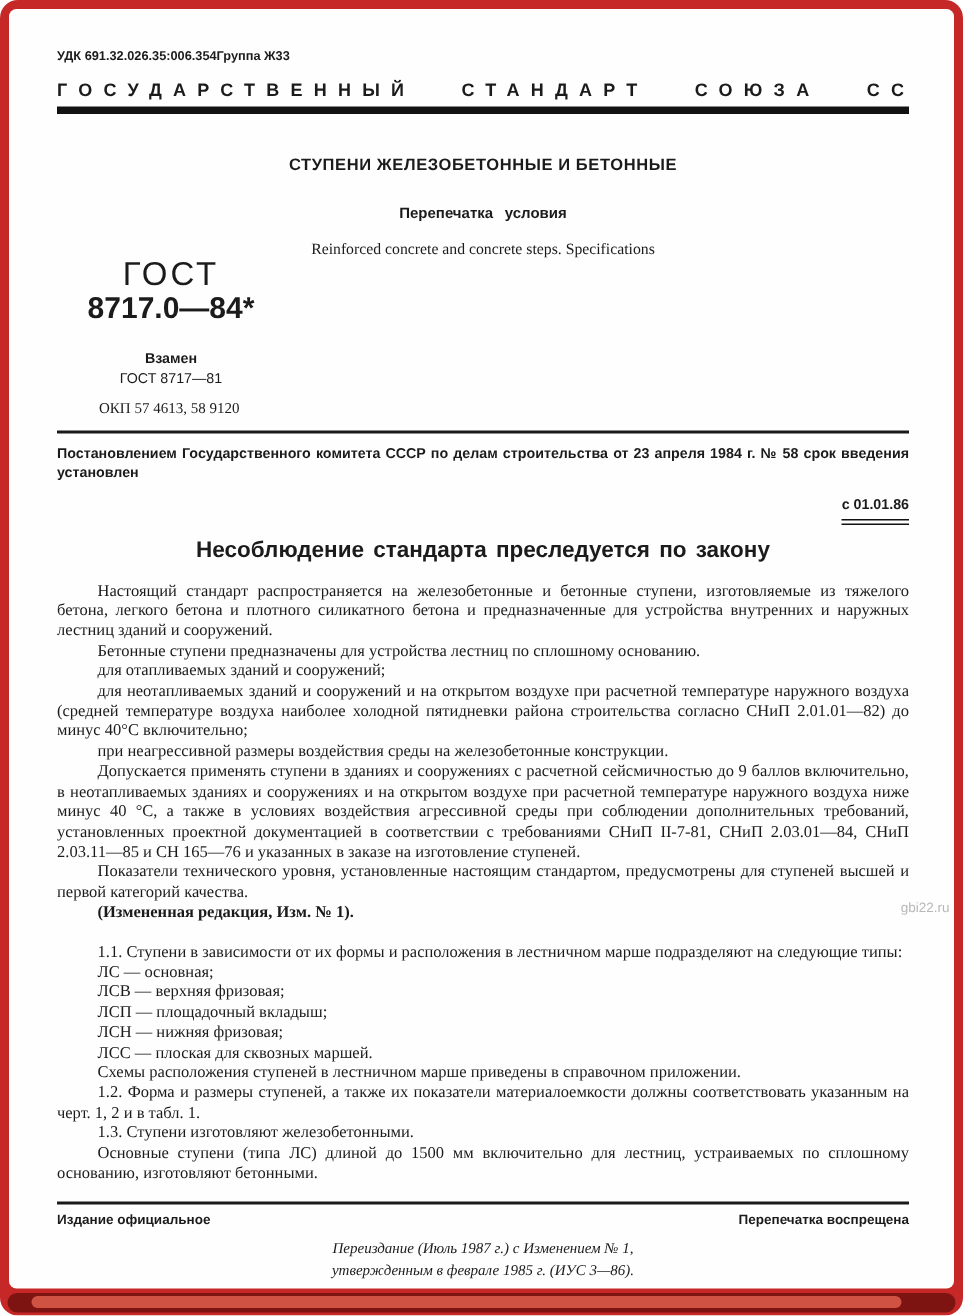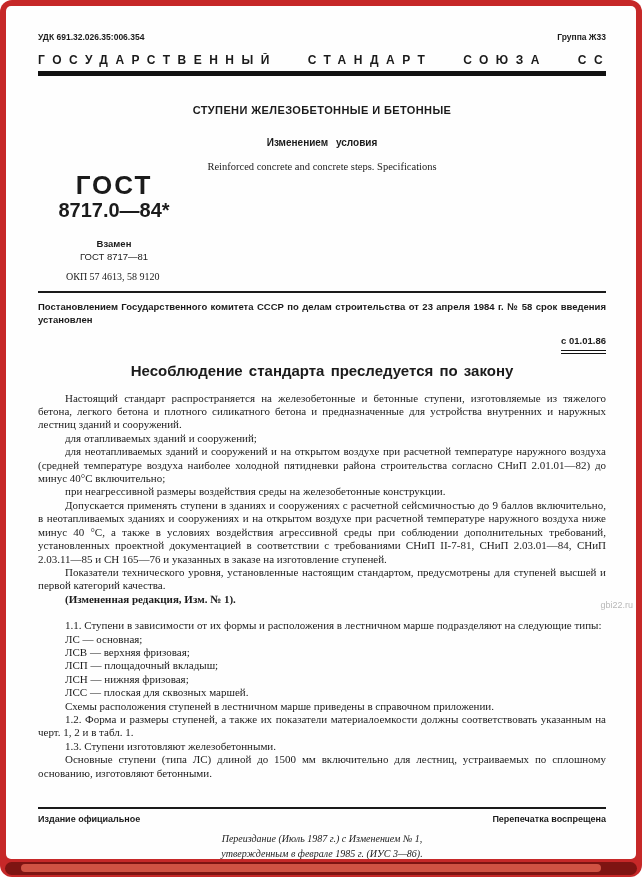--- a/index.html
+++ b/index.html
@@ -20,21 +20,21 @@
     position: absolute;
     left: 6px; top: 6px; right: 6px; bottom: 18px;
     background: #fefefe;
     border-radius: 5px;
     overflow: hidden;
     color: var(--ink, #1b1b1b);
   }
   .content { padding: 26px 30px 0 32px; }
 
   .row-top {
-    display: flex; justify-content: space-between; align-items: baseline;
+    display: flex; justify-content: flex-start; align-items: baseline;
     font-family: "Liberation Sans", sans-serif;
     font-weight: bold; font-size: 8.5px;
   }
   .org-title {
     margin-top: 11px;
     text-align: center; white-space: nowrap; overflow: hidden;
     font-family: "Liberation Sans", sans-serif;
     font-weight: bold; font-size: 12px;
     letter-spacing: 7.5px; word-spacing: 20px;
   }
@@ -49,21 +49,21 @@
   }
   .doc-subtitle {
     margin-top: 21px;
     font-family: "Liberation Sans", sans-serif;
     font-weight: bold; font-size: 10px; word-spacing: 5px;
   }
   .doc-subtitle-en { margin-top: 13px; font-size: 10.5px; }
   .title-right { width: 152px; text-align: center; }
   .gost-label {
     font-family: "Liberation Sans", sans-serif;
-    font-weight: bold; font-size: 26px; line-height: 1; letter-spacing: 2px;
+    font-weight: normal; font-size: 22px; line-height: 1; letter-spacing: 2px;
   }
   .gost-number {
     font-family: "Liberation Sans", sans-serif;
     font-weight: bold; font-size: 20px; line-height: 1.2;
   }
   .vzamen {
     margin-top: 16px;
     font-family: "Liberation Sans", sans-serif;
     font-weight: bold; font-size: 9.5px;
   }
@@ -98,21 +98,21 @@
   .body-text p.no-just { text-align: left; }
   .body-text p.bold { font-weight: bold; }
 
   .section-heading {
     margin: 25px 0 18px;
     text-align: center;
     font-family: "Liberation Sans", sans-serif;
     font-weight: bold; font-size: 10.5px; word-spacing: 3px;
   }
 
-  .footer { margin-top: 27px; }
+  .footer { margin-top: 12px; }
   .footer-rule { height: 2px; background: #1a1a1a; }
   .footer-row {
     display: flex; justify-content: space-between;
     margin-top: 5px;
     font-family: "Liberation Sans", sans-serif;
     font-weight: bold; font-size: 9px;
   }
   .reissue {
     margin-top: 7px; text-align: center;
     font-style: italic; font-size: 10px; line-height: 1.5;
@@ -147,21 +147,21 @@
         <span>УДК 691.32.026.35:006.354</span>
         <span>Группа Ж33</span>
       </div>
 
       <div class="org-title">ГОСУДАРСТВЕННЫЙ СТАНДАРТ СОЮЗА ССР</div>
       <div class="rule-thick"></div>
 
       <div class="title-grid">
         <div class="title-left">
           <div class="doc-title">СТУПЕНИ ЖЕЛЕЗОБЕТОННЫЕ И БЕТОННЫЕ</div>
-          <div class="doc-subtitle">Изменением условия</div>
+          <div class="doc-subtitle">Перепечатка условия</div>
           <div class="doc-subtitle-en">Reinforced concrete and concrete steps. Specifications</div>
         </div>
         <div class="title-right">
           <div class="gost-label">ГОСТ</div>
           <div class="gost-number">8717.0—84*</div>
           <div class="vzamen">Взамен</div>
           <div class="vzamen-number">ГОСТ 8717—81</div>
         </div>
       </div>
 
@@ -169,20 +169,21 @@
       <div class="rule-thin"></div>
 
       <div class="decree">Постановлением Государственного комитета СССР по делам строительства от 23 апреля 1984 г. № 58 срок введения установлен</div>
       <div class="effective-row">
         <span class="effective">с 01.01.86</span>
       </div>
       <div class="law-notice">Несоблюдение стандарта преследуется по закону</div>
 
       <div class="body-text">
         <p>Настоящий стандарт распространяется на железобетонные и бетонные ступени, изготовляемые из тяжелого бетона, легкого бетона и плотного силикатного бетона и предназначенные для устройства внутренних и наружных лестниц зданий и сооружений.</p>
+        <p>Бетонные ступени предназначены для устройства лестниц по сплошному основанию.</p>
         <p class="no-just">для отапливаемых зданий и сооружений;</p>
         <p>для неотапливаемых зданий и сооружений и на открытом воздухе при расчетной температуре наружного воздуха (средней температуре воздуха наиболее холодной пятидневки района строительства согласно СНиП 2.01.01—82) до минус 40°С включительно;</p>
         <p>при неагрессивной размеры воздействия среды на железобетонные конструкции.</p>
         <p>Допускается применять ступени в зданиях и сооружениях с расчетной сейсмичностью до 9 баллов включительно, в неотапливаемых зданиях и сооружениях и на открытом воздухе при расчетной температуре наружного воздуха ниже минус 40 °С, а также в условиях воздействия агрессивной среды при соблюдении дополнительных требований, установленных проектной документацией в соответствии с требованиями СНиП II-7-81, СНиП 2.03.01—84, СНиП 2.03.11—85 и СН 165—76 и указанных в заказе на изготовление ступеней.</p>
         <p>Показатели технического уровня, установленные настоящим стандартом, предусмотрены для ступеней высшей и первой категорий качества.</p>
         <p class="bold no-just">(Измененная редакция, Изм. № 1).</p>
       </div>
 
 
       <div class="body-text">

